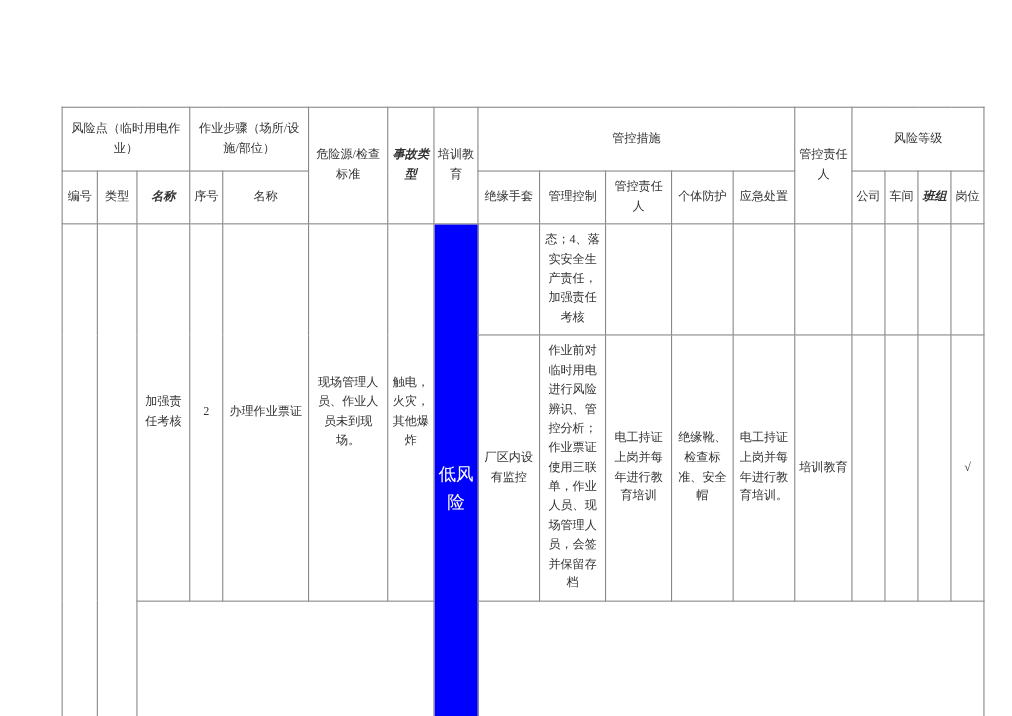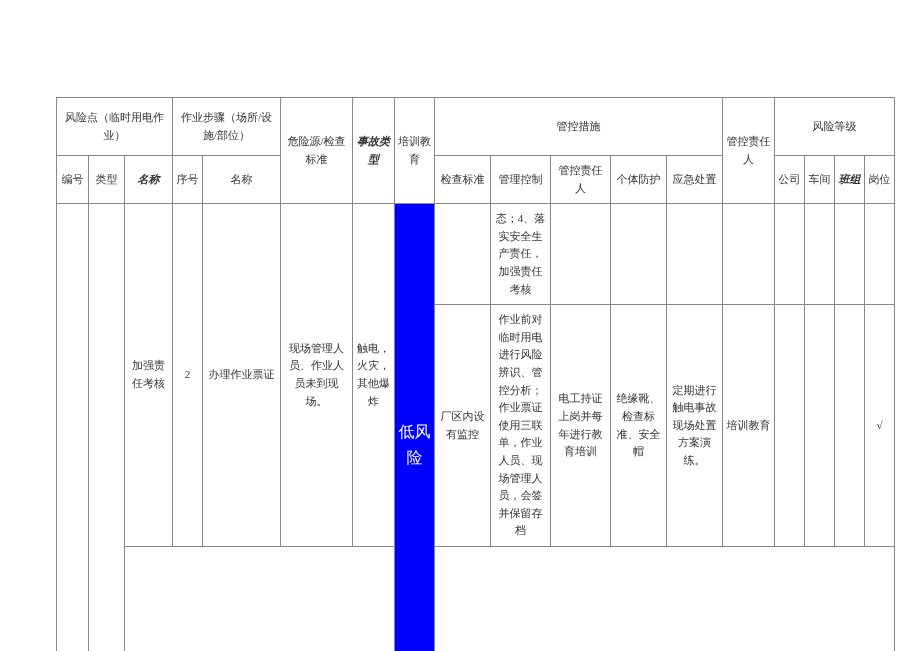--- a/index.html
+++ b/index.html
@@ -113,21 +113,21 @@
         <th colspan="5">管控措施</th>
         <th rowspan="2">管控责任人</th>
         <th colspan="4">风险等级</th>
       </tr>
       <tr class="sub-head">
         <th>编号</th>
         <th>类型</th>
         <th class="bold">名称</th>
         <th>序号</th>
         <th>名称</th>
-        <th>检查标准</th>
+        <th>绝缘手套</th>
         <th>管理控制</th>
         <th>管控责任人</th>
         <th>个体防护</th>
         <th>应急处置</th>
         <th>公司</th>
         <th>车间</th>
         <th class="bold">班组</th>
         <th>岗位</th>
       </tr>
     </thead>
@@ -150,21 +150,21 @@
         <td></td>
         <td></td>
         <td></td>
         <td></td>
       </tr>
       <tr class="row-2">
         <td>厂区内设有监控</td>
         <td>作业前对临时用电进行风险辨识、管控分析；作业票证使用三联单，作业人员、现场管理人员，会签并保留存档</td>
         <td>电工持证上岗并每年进行教育培训</td>
         <td>绝缘靴、检查标准、安全帽</td>
-        <td>定期进行触电事故现场处置方案演练。</td>
+        <td>电工持证上岗并每年进行教育培训。</td>
         <td>培训教育</td>
         <td></td>
         <td></td>
         <td></td>
         <td>√</td>
       </tr>
       <tr class="blank-row">
         <td colspan="5" style="border-right:1px solid #888;"></td>
         <td colspan="10"></td>
       </tr>

